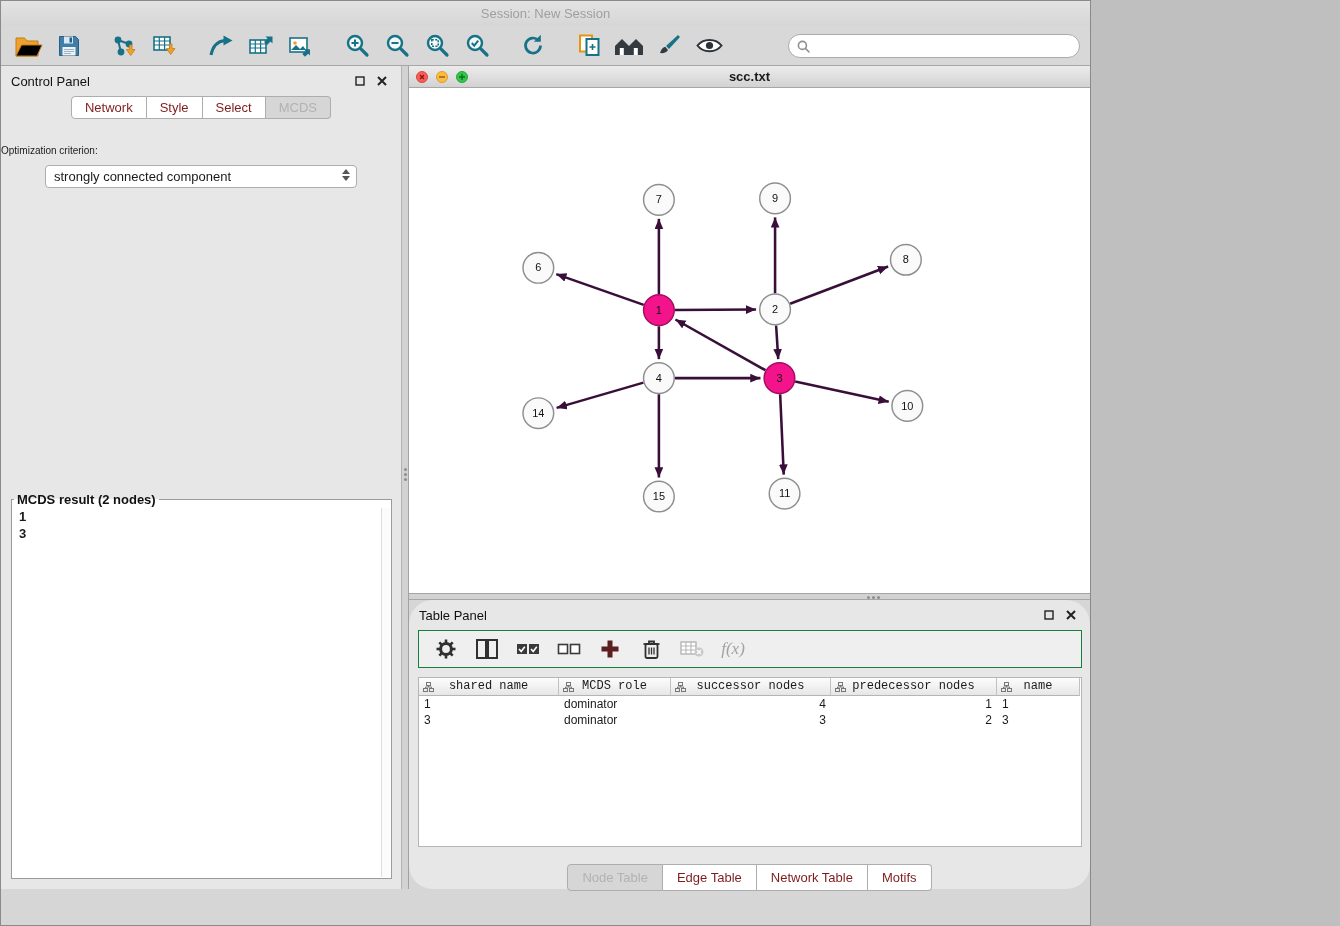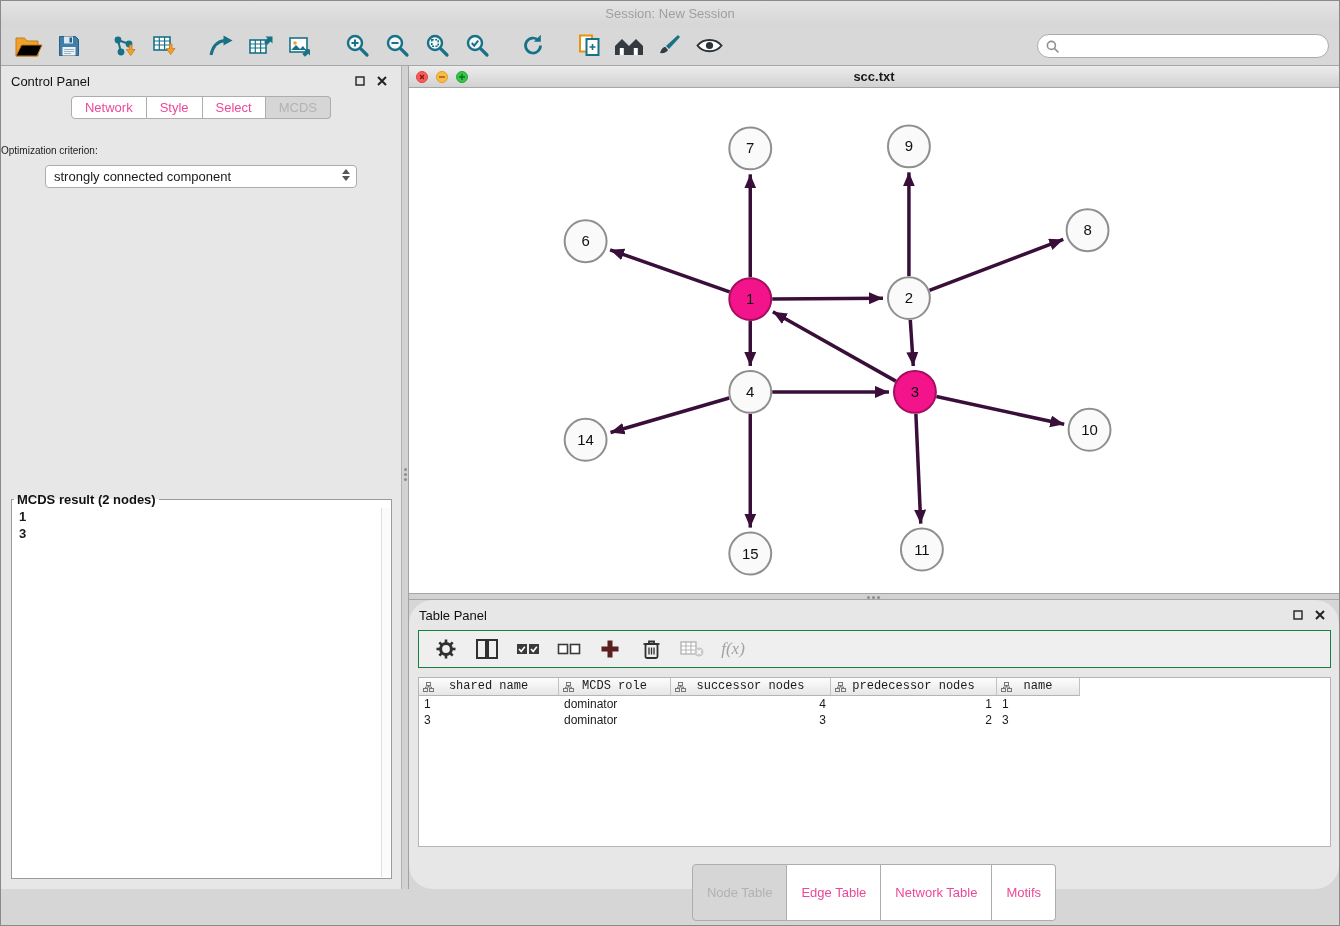--- a/index.html
+++ b/index.html
@@ -1,18 +1,18 @@
 <!DOCTYPE html>
 <html><head>
 <meta charset="utf-8">
 <style>
   * { margin:0; padding:0; box-sizing:border-box; }
   html,body { background:#bfbfbf; }
   .app {
-    position:relative; width:1340px; height:926px; overflow:hidden;
+    position:relative; width:1091px; height:926px; overflow:hidden;
     background:#d6d6d6; font-family:"Liberation Sans", sans-serif; color:#1a1a1a;
     border:1px solid #8a8a8a;
   }
   
   .titlebar {
     position:absolute; top:0; left:0; right:0; height:25px;
     background:linear-gradient(#e3e3e3,#d6d6d6);
     text-align:center; line-height:25px; font-size:13px; color:#9f9f9f;
   }
   
@@ -29,21 +29,21 @@
     display:flex; align-items:center; padding:0 8px;
   }
   .search-box input { border:none; outline:none; flex:1; font-size:13px; margin-left:6px; font-family:"Liberation Sans",sans-serif; background:transparent; }
   
   .control-panel { position:absolute; left:0; top:65px; width:400px; bottom:36px; background:#e7e7e7; }
   .panel-header { height:30px; display:flex; align-items:center; padding:0 10px; font-size:13px; color:#111; }
   .panel-header .spacer { flex:1; }
   .float-btn, .close-btn { width:18px; height:18px; display:flex; align-items:center; justify-content:center; margin-left:4px; }
   .cp-tabs { display:flex; justify-content:center; }
   .seg { display:flex; }
-  .seg .tab { background:#fff; border:1px solid #adadad; border-left:none; padding:3px 13px; font-size:13px; color:#ec4899; }
+  .seg .tab { background:#fff; border:1px solid #adadad; border-left:none; padding:3px 13px; font-size:13px; color:#7f1d1d; }
   .seg .tab:first-child { border-left:1px solid #adadad; border-radius:4px 0 0 4px; }
   .seg .tab:last-child { border-radius:0 4px 4px 0; }
   .seg .tab.active { background:#d6d6d6; color:#b2b2b2; }
   .opt-label { text-align:left; margin-top:26px; font-size:10px; }
   .combo {
     margin:9px 44px 0; height:23px; background:#fff; border:1px solid #adadad; border-radius:4px;
     display:flex; align-items:center; padding:0 8px; font-size:13px; position:relative;
   }
   .combo-arrows { position:absolute; right:6px; top:3px; display:flex; flex-direction:column; gap:2px; }
   .combo-arrows .up { width:0; height:0; border-left:4px solid transparent; border-right:4px solid transparent; border-bottom:5px solid #555; }
@@ -88,21 +88,21 @@
     position:relative; background:linear-gradient(#fdfdfd,#e6e6e6);
     border-right:1px solid #c2c2c2; border-bottom:1px solid #b5b5b5;
     font-size:12px; text-align:center; line-height:17px; overflow:hidden;
   }
   .th .th-icon { position:absolute; left:4px; top:4px; }
   .tr { display:flex; height:16px; }
   .td { font-size:12px; line-height:16px; padding:0 5px; overflow:hidden; white-space:nowrap; }
   .col0 { width:140px; } .col1 { width:112px; } .col2 { width:160px; } .col3 { width:166px; } .col4 { width:83px; }
   .td.col2, .td.col3 { text-align:right; }
   .tp-tabs { position:absolute; left:0; right:0; top:264px; display:flex; justify-content:center; }
-  .tp-tabs .tab { padding:20px 14px; }
+  .tp-tabs .tab { padding:5px 14px; }
   
   .statusbar { position:absolute; left:0; right:0; bottom:0; height:36px; background:#d6d6d6; border-top:1px solid #b0b0b0; }
   .status-left-btn {
     position:absolute; left:9px; top:7px; width:31px; height:22px; background:#fff;
     border:1px solid #adadad; border-radius:4px; display:flex; align-items:center; justify-content:center;
   }
   .memory-btn {
     position:absolute; right:9px; top:7px; height:22px; background:#fff;
     border:1px solid #adadad; border-radius:4px; display:flex; align-items:center; gap:5px;
     padding:0 10px; font-size:12px;

